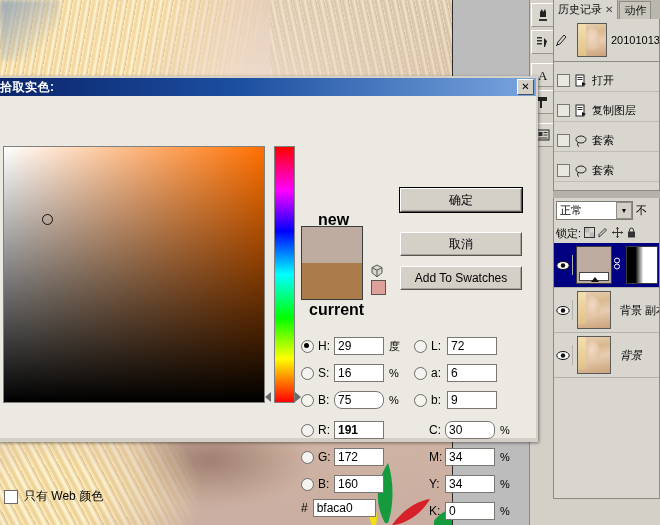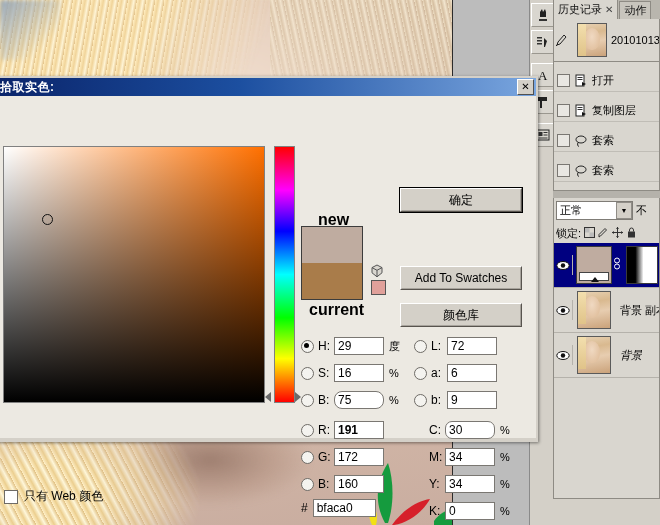--- a/index.html
+++ b/index.html
@@ -421,27 +421,27 @@
           <path d="M7 1l5 2.6v5.2L7 12.8 2 8.8V3.6z" fill="#d9d6cf" stroke="#555"></path>
           <path d="M2 3.6L7 6.3l5-2.7M7 6.3v6.5" fill="none" stroke="#555"></path>
         </svg>
     </span>
     <span id="web-ico"></span>
 
     <div class="dlg-btn" id="btn-ok">
       <span class="inner"></span>
         <span>确定</span>
     </div>
+    <div class="dlg-btn" id="btn-cancel">
+      <span class="inner"></span>
+        <span>取消</span>
+    </div>
     <div class="dlg-btn" id="btn-swatches">
       <span class="inner"></span>
         <span>Add To Swatches</span>
-    </div>
-    <div class="dlg-btn" id="btn-library">
-      <span class="inner"></span>
-        <span>颜色库</span>
     </div>
 
     <div class="fld-row" style="left:305px;top:241px;">
       <span class="radio on"></span>
       <span class="lbl">H:</span>
       <span class="inp" style="width:45px;">29</span>
       <span class="unit">度</span>
     </div>
     <div class="fld-row" style="left:305px;top:268px;">
       <span class="radio"></span>

